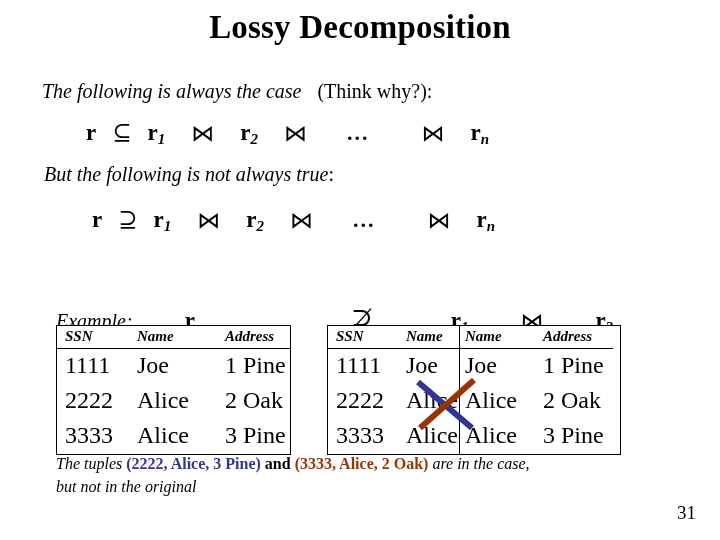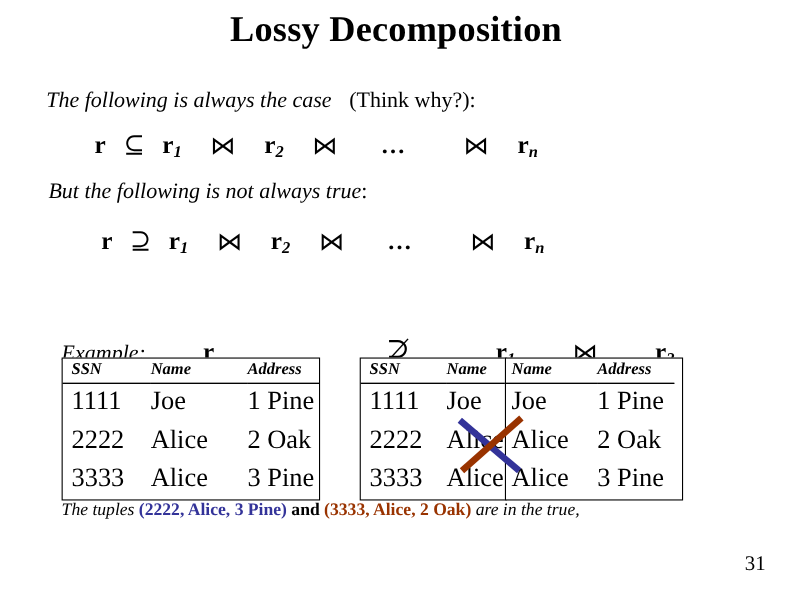--- a/index.html
+++ b/index.html
@@ -289,19 +289,20 @@
     <line id="cross-line-blue" x1="4" y1="6" x2="58" y2="52" stroke="#333399" stroke-width="6" stroke-linecap="butt"></line>
     <line id="cross-line-brown" x1="6" y1="52" x2="60" y2="4" stroke="#993300" stroke-width="6" stroke-linecap="butt"></line>
   </svg>
 
   <div class="footnote">
     <span>The tuples</span>
     <span class="tuple" id="tuple-blue" style="color: rgb(51, 51, 153);">(2222, Alice, 3 Pine)</span>
     <span class="conj">and</span>
     <span class="tuple" id="tuple-brown" style="color: rgb(153, 51, 0);">(3333, Alice, 2 Oak)</span>
     <span>are</span>
-    <span>in the true,</span>
+    <span>in the case,</span>
     <br>
+    <span>but not in the original</span>
   </div>
 
   <div class="pageno">31</div>
 
 </div>
 
 </body></html>

